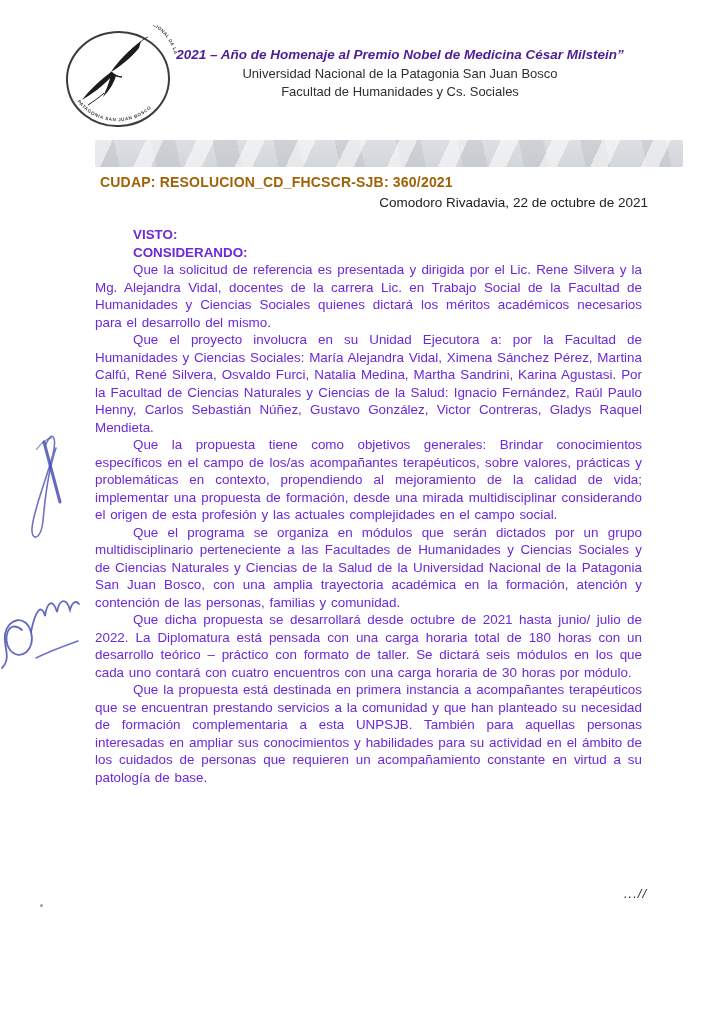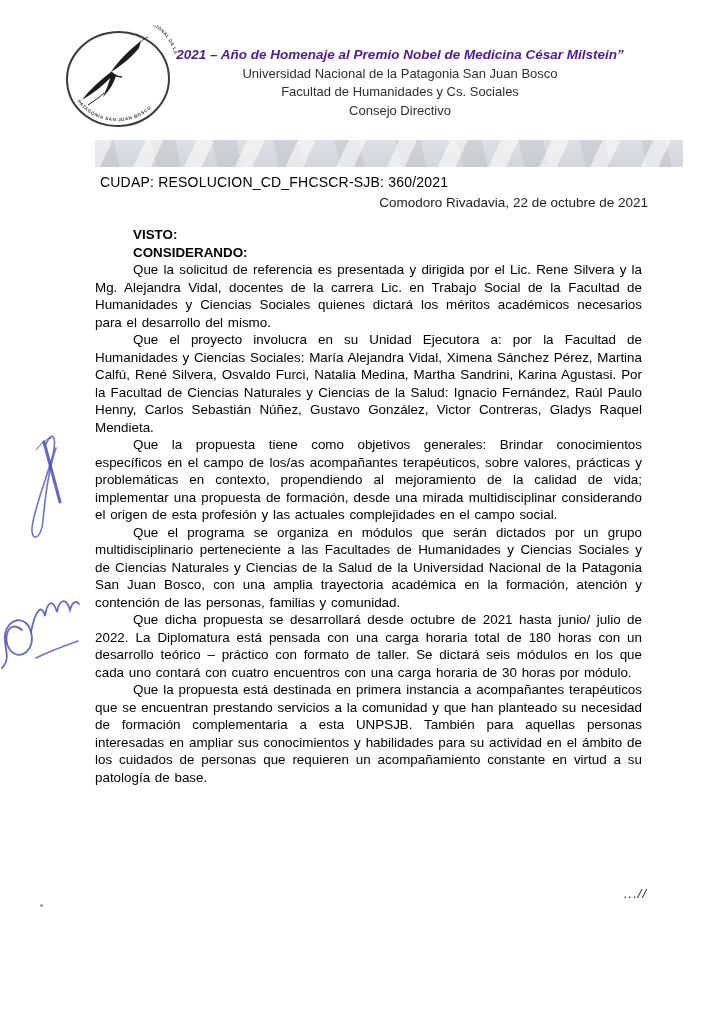--- a/index.html
+++ b/index.html
@@ -21,31 +21,31 @@
     position:absolute;left:95px;top:140px;width:588px;height:27px;
     border-radius:2px;
     background:
       repeating-linear-gradient(115deg, rgba(255,255,255,0.55) 0 16px, rgba(255,255,255,0) 16px 46px),
       repeating-linear-gradient(78deg, rgba(175,180,188,0.30) 0 24px, rgba(0,0,0,0) 24px 60px),
       linear-gradient(#dcdfe3,#d3d6da);
   }
   
   .cudap{
     position:absolute;left:100px;top:174px;
-    font-weight:normal;font-size:14px;letter-spacing:.2px;color:#000000;
+    font-weight:bold;font-size:14px;letter-spacing:.2px;color:#a16207;
   }
   .place-date{
     position:absolute;left:106px;top:195px;width:542px;
     text-align:right;font-size:13.5px;color:#222;
   }
   
   .body-text{
     position:absolute;left:95px;top:226px;width:547px;
     font-size:13.4px;line-height:17.5px;text-align:justify;
-    word-spacing:1px;color:#000000;
+    word-spacing:1px;color:#6d28d9;
   }
   .body-text p{margin:0;text-indent:38px;}
   .label{font-weight:bold;text-indent:0;}
   .considerando{margin-top:17px;}
   .bold{font-weight:bold;}
   
   .continuation{
     position:absolute;left:585px;top:886px;width:62px;
     text-align:right;font-size:13px;letter-spacing:1px;color:#2a2a2a;
     font-style:italic;
@@ -78,21 +78,20 @@
     </text>
     <text font-size="4.6" letter-spacing="0.6" fill="#3b3b3b" font-weight="bold">
       <textPath href="#rimBottom" startOffset="14">PATAGONIA SAN JUAN BOSCO</textPath>
     </text>
   </svg>
 
   <div class="header-block">
     <div class="motto">2021 – Año de Homenaje al Premio Nobel de Medicina César Milstein”</div>
     <div class="hline">Universidad Nacional de la Patagonia San Juan Bosco</div>
     <div class="hline">Facultad de Humanidades y Cs. Sociales</div>
-    <div class="hline">Consejo Directivo</div>
   </div>
 
   <div class="scan-bar"></div>
 
   <div class="cudap">CUDAP: RESOLUCION_CD_FHCSCR-SJB: 360/2021</div>
   <div class="place-date">Comodoro Rivadavia, 22 de octubre de 2021</div>
 
   <div class="body-text">
     <p class="label">VISTO:</p>
     <p class="label considerando">CONSIDERANDO:</p>

